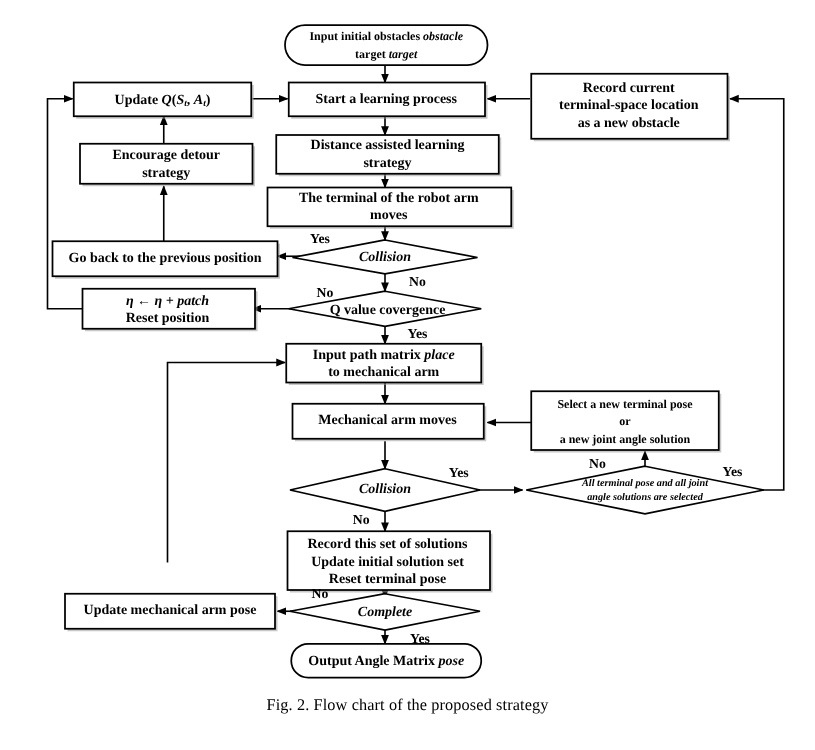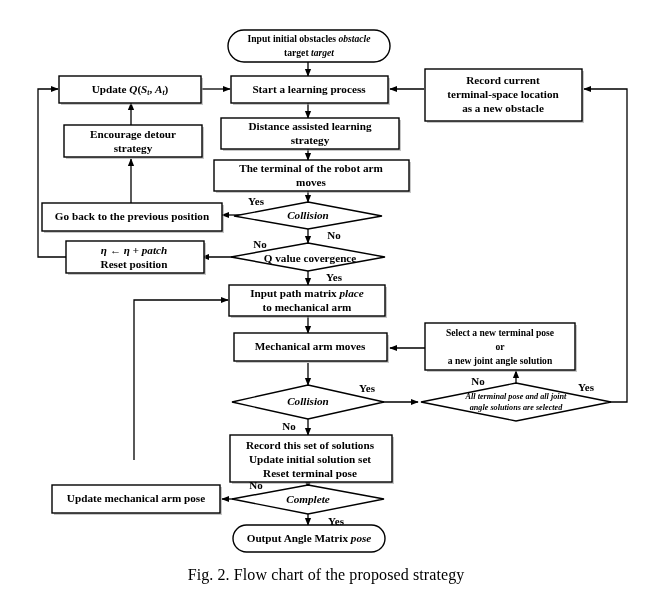--- a/index.html
+++ b/index.html
@@ -11,21 +11,20 @@
     width: 652px;
     height: 600px;
     font-family: "Liberation Serif", "DejaVu Serif", serif;
     position: relative;
     overflow: hidden;
   }
   #figure-root {
     position: relative;
     width: 652px;
     height: 544px;
-    margin-top: 10px;
   }
   svg#flow {
     position: absolute;
     left: 0;
     top: 0;
     width: 652px;
     height: 600px;
   }
   .node-rect {
     fill: #ffffff;
@@ -63,21 +62,21 @@
   .t-node-xs { font-size: 8.2px; font-style: italic; }
   .t-label { font-size: 11px; }
   .t-ital { font-style: italic; }
   .caption {
     position: absolute;
     left: 0;
     top: 556px;
     width: 652px;
     text-align: center;
     font-family: "Liberation Serif", "DejaVu Serif", serif;
-    font-size: 16px;
+    font-size: 13px;
     color: #000000;
     letter-spacing: 0.1px;
   }
 </style>
 </head>
 <body>
 
 <div id="figure-root">
 
   <svg id="flow" viewBox="0 0 652 600">

